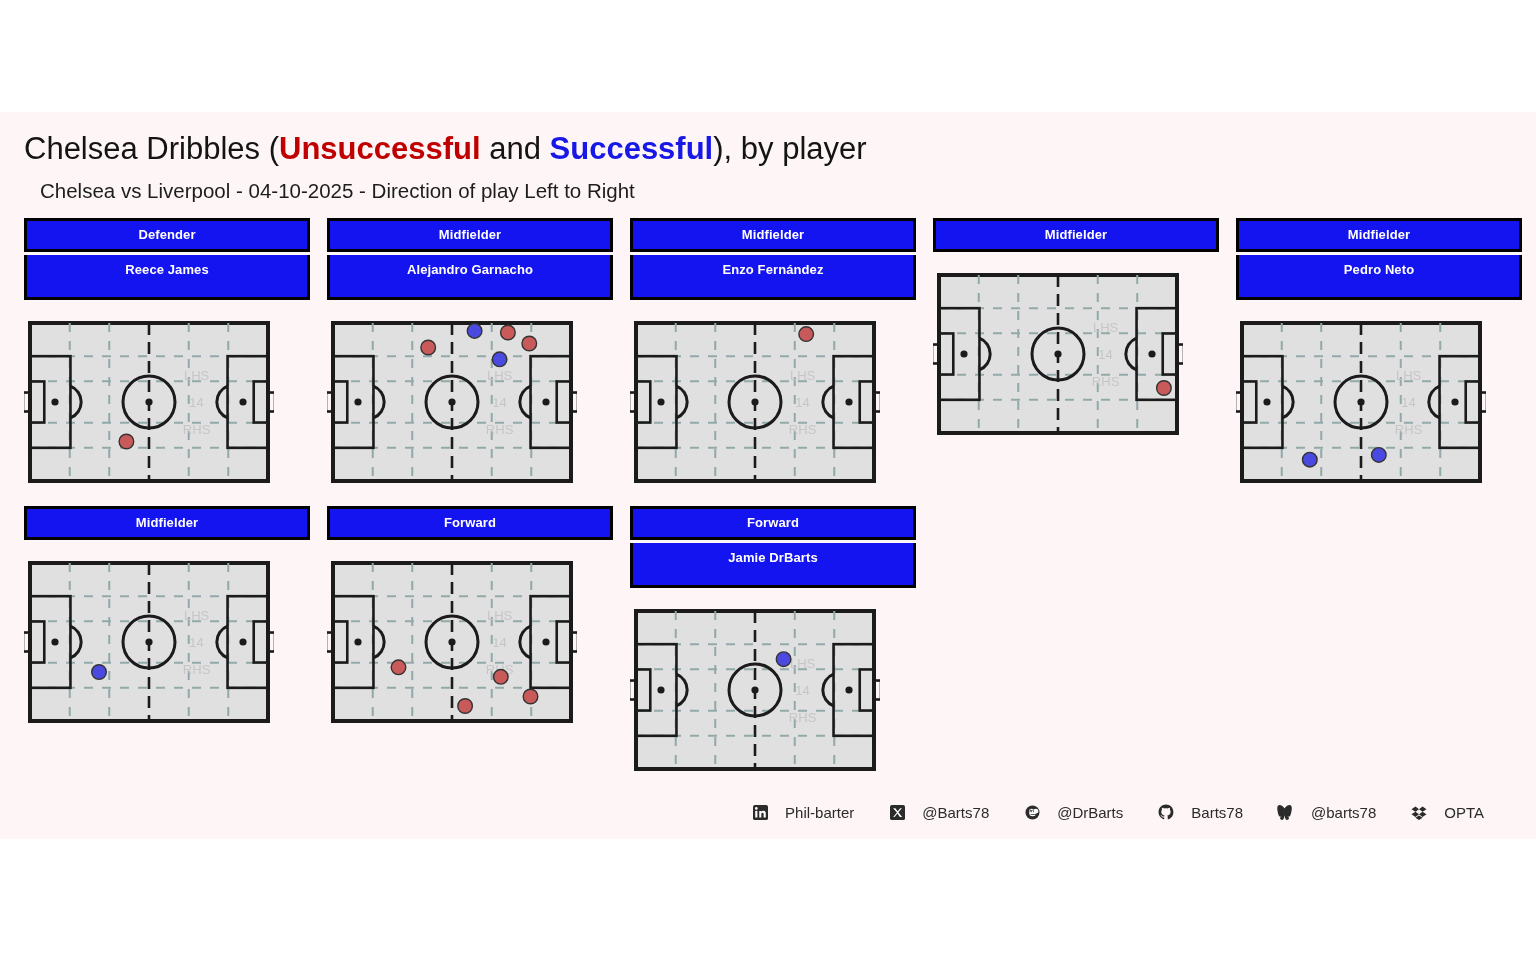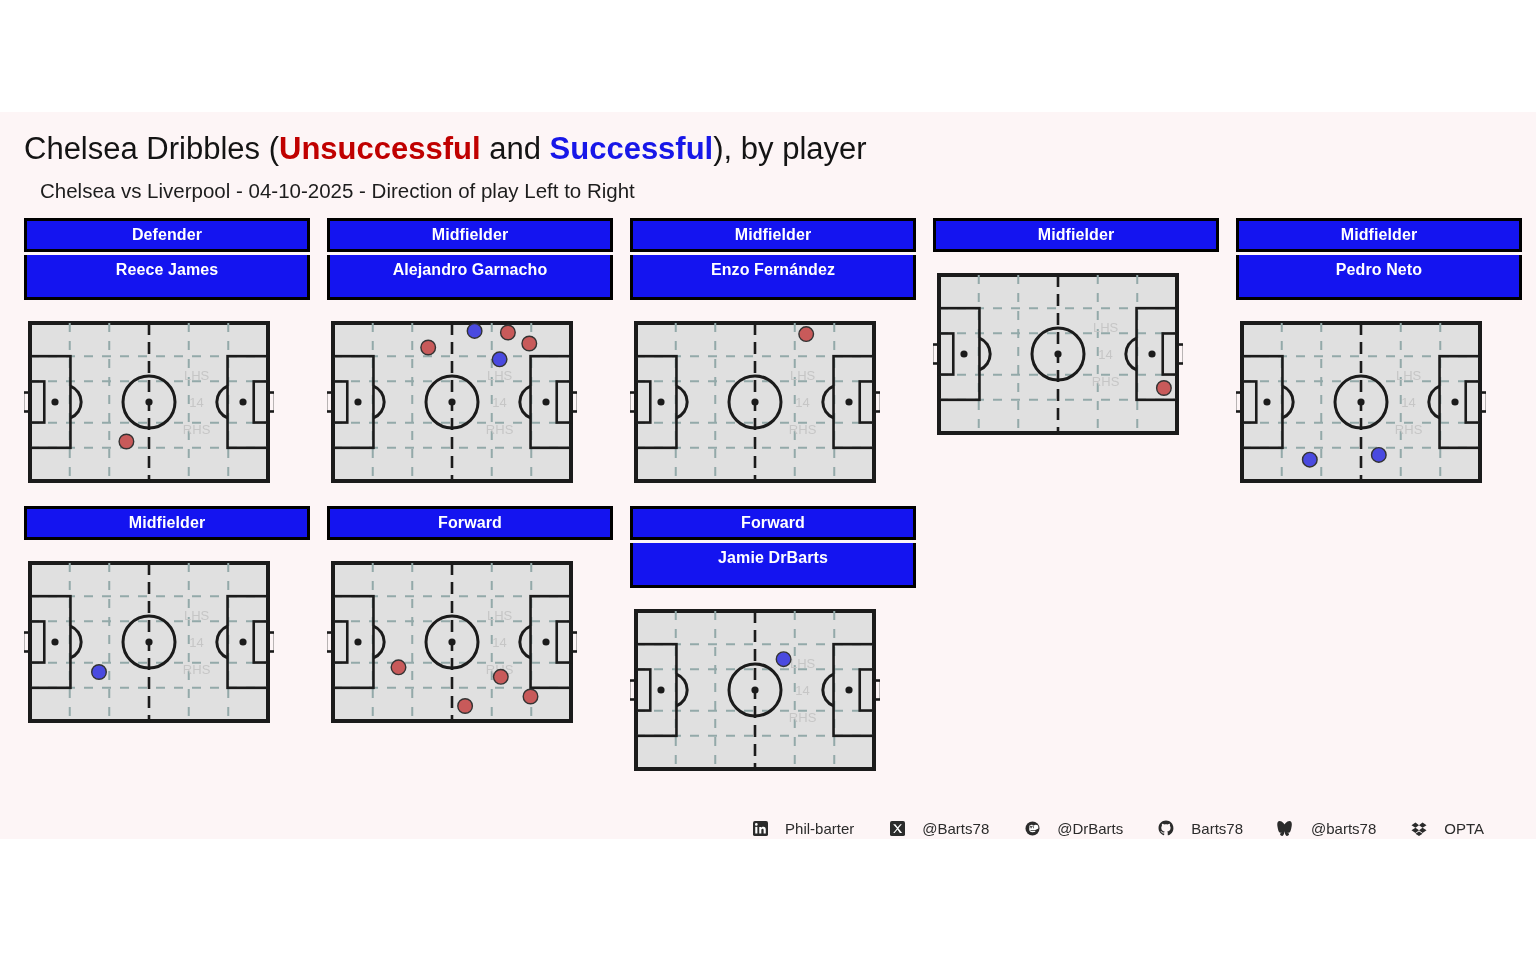--- a/index.html
+++ b/index.html
@@ -28,33 +28,33 @@
     font-size:20.5px;line-height:26px;color:#1d1d1d;white-space:nowrap;
   }
   
   .grid{position:absolute;left:24px;top:106px;width:1496px;}
   .row{position:relative;height:288px;}
   .card{position:absolute;top:0;width:286px;}
   .hdr{
     box-sizing:border-box;
     background:#1414f0;border:3px solid #000;
     height:34px;line-height:28px;text-align:center;
-    color:#ffffff;font-weight:700;font-size:16px;
+    color:#ffffff;font-weight:700;font-size:13px;
     letter-spacing:.1px;
   }
   .hdr.pos{margin-bottom:0;}
   .hdr.name{border-top:none;margin-top:3px;height:45px;line-height:29px;}
   .pitch-wrap{margin-top:17px;}
   svg.pitch{display:block;}
   .fx{font-family:"Liberation Sans",sans-serif;font-size:13px;fill:#c6c6c6;font-weight:400;}
   .fx14{font-size:13px;}
   
   .footer{
     position:absolute;left:0;top:690px;width:1496px;height:36px;
-    display:flex;align-items:flex-end;justify-content:flex-end;
+    display:flex;align-items:flex-start;justify-content:flex-end;
     padding-right:12px;box-sizing:border-box;
   }
   .fitem{display:flex;align-items:center;margin-left:4px;}
   .ficon{width:26px;height:20px;display:flex;align-items:center;justify-content:center;}
   .flabel{font-size:15px;color:#2b2b2b;margin:0 26px 0 12px;white-space:nowrap;}
   .flabel.last{margin-right:0;}
 </style>
 </head>
 <body>
 

